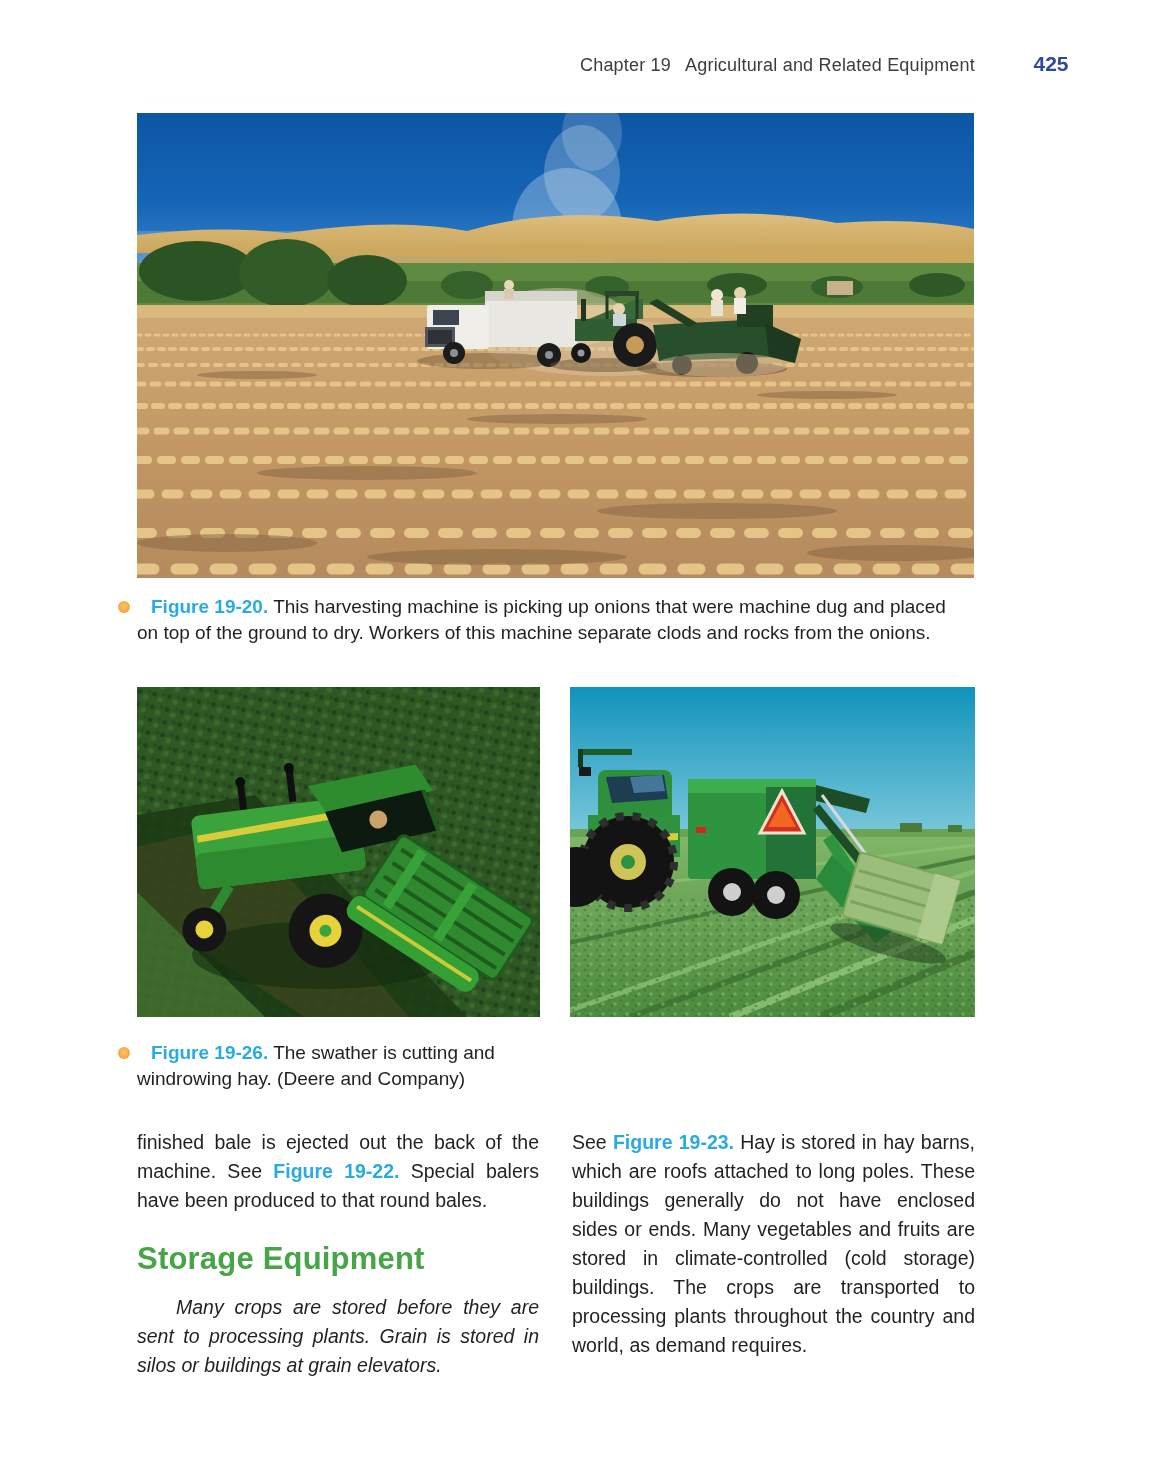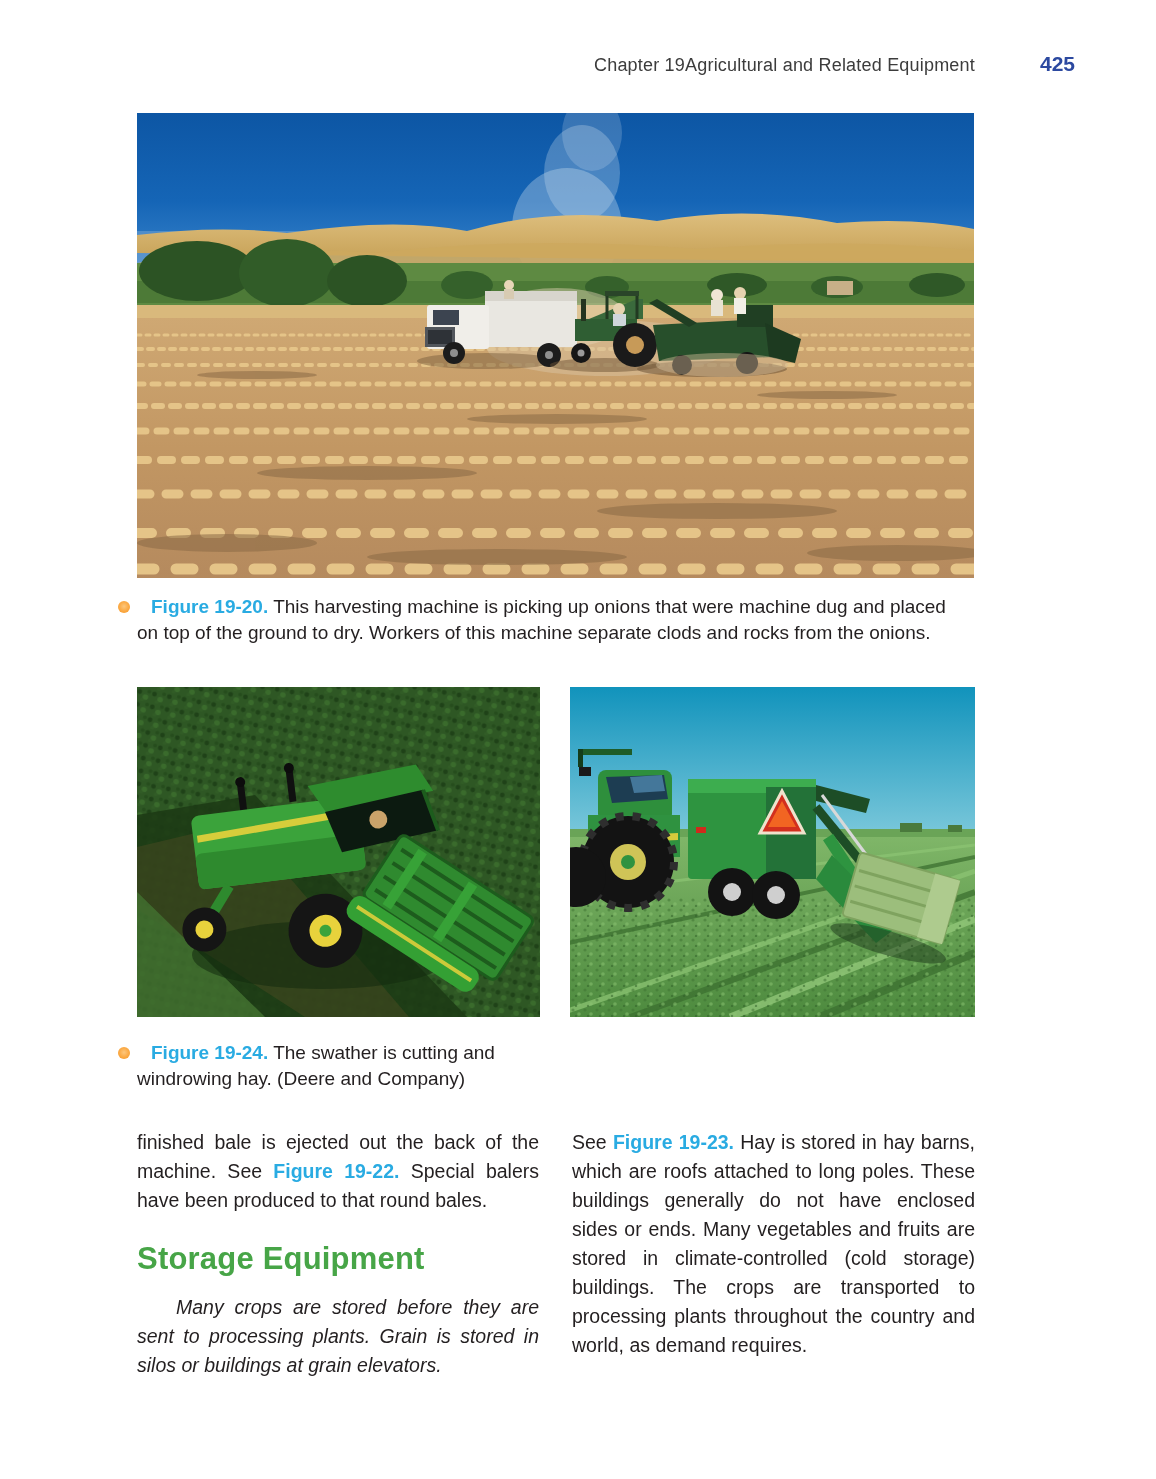--- a/index.html
+++ b/index.html
@@ -3,22 +3,22 @@
 <meta charset="utf-8">
 <style>
   html,body{margin:0;padding:0;background:#ffffff;}
   .page{
     position:relative;width:1156px;height:1479px;background:#ffffff;
     font-family:"Liberation Sans", sans-serif;color:#231f20;overflow:hidden;
   }
   
   .header{position:absolute;top:52px;left:137px;width:938px;display:flex;justify-content:flex-end;align-items:baseline;}
   .chapter{font-size:18px;color:#3c3c3c;letter-spacing:.2px;}
-  .chapter .chapter-label{margin-right:0;}
-  .pagenum{font-size:21px;font-weight:bold;color:#2c49a0;margin-left:52px;width:48px;text-align:right;}
+  .chapter .chapter-label{margin-right:14px;}
+  .pagenum{font-size:21px;font-weight:bold;color:#2c49a0;margin-left:52px;width:48px;text-align:center;}
   
   .photo{position:absolute;overflow:hidden;background:#ccc;}
   .photo svg{display:block;}
   #photo-top{left:137px;top:113px;width:837px;height:465px;}
   #photo-swather{left:137px;top:687px;width:403px;height:330px;}
   #photo-baler{left:570px;top:687px;width:405px;height:330px;}
   
   .caption{position:absolute;font-size:19px;line-height:26px;color:#231f20;}
   .caption .bullet{
     position:absolute;left:-19px;top:7px;width:12px;height:12px;border-radius:50%;
@@ -320,21 +320,21 @@
             <line x1="282" y1="212" x2="378" y2="212"></line>
             <line x1="282" y1="228" x2="378" y2="228"></line>
           </g>
         <rect x="356" y="178" width="26" height="66" fill="#aecb8e"></rect>
       </g>
     </svg>
   </div>
 
   <div class="caption" id="cap-19-21">
     <span class="bullet"></span>
-    <span class="fig-label">Figure 19-24.</span><span> The swather is cutting and windrowing hay. (Deere and Company)</span>
+    <span class="fig-label">Figure 19-26.</span><span> The swather is cutting and windrowing hay. (Deere and Company)</span>
   </div>
 
 
   <div class="col" id="col-left">
     <p><span>finished bale is ejected out the back of the machine. See </span><span class="inline-figref">Figure 19-22.</span><span> Special balers have been produced to that round bales.</span></p>
     <h2 class="section-heading">Storage Equipment</h2>
     <p class="indent">Many crops are stored before they are sent to processing plants. Grain is stored in silos or buildings at grain elevators.</p>
   </div>
 
   <div class="col" id="col-right">

